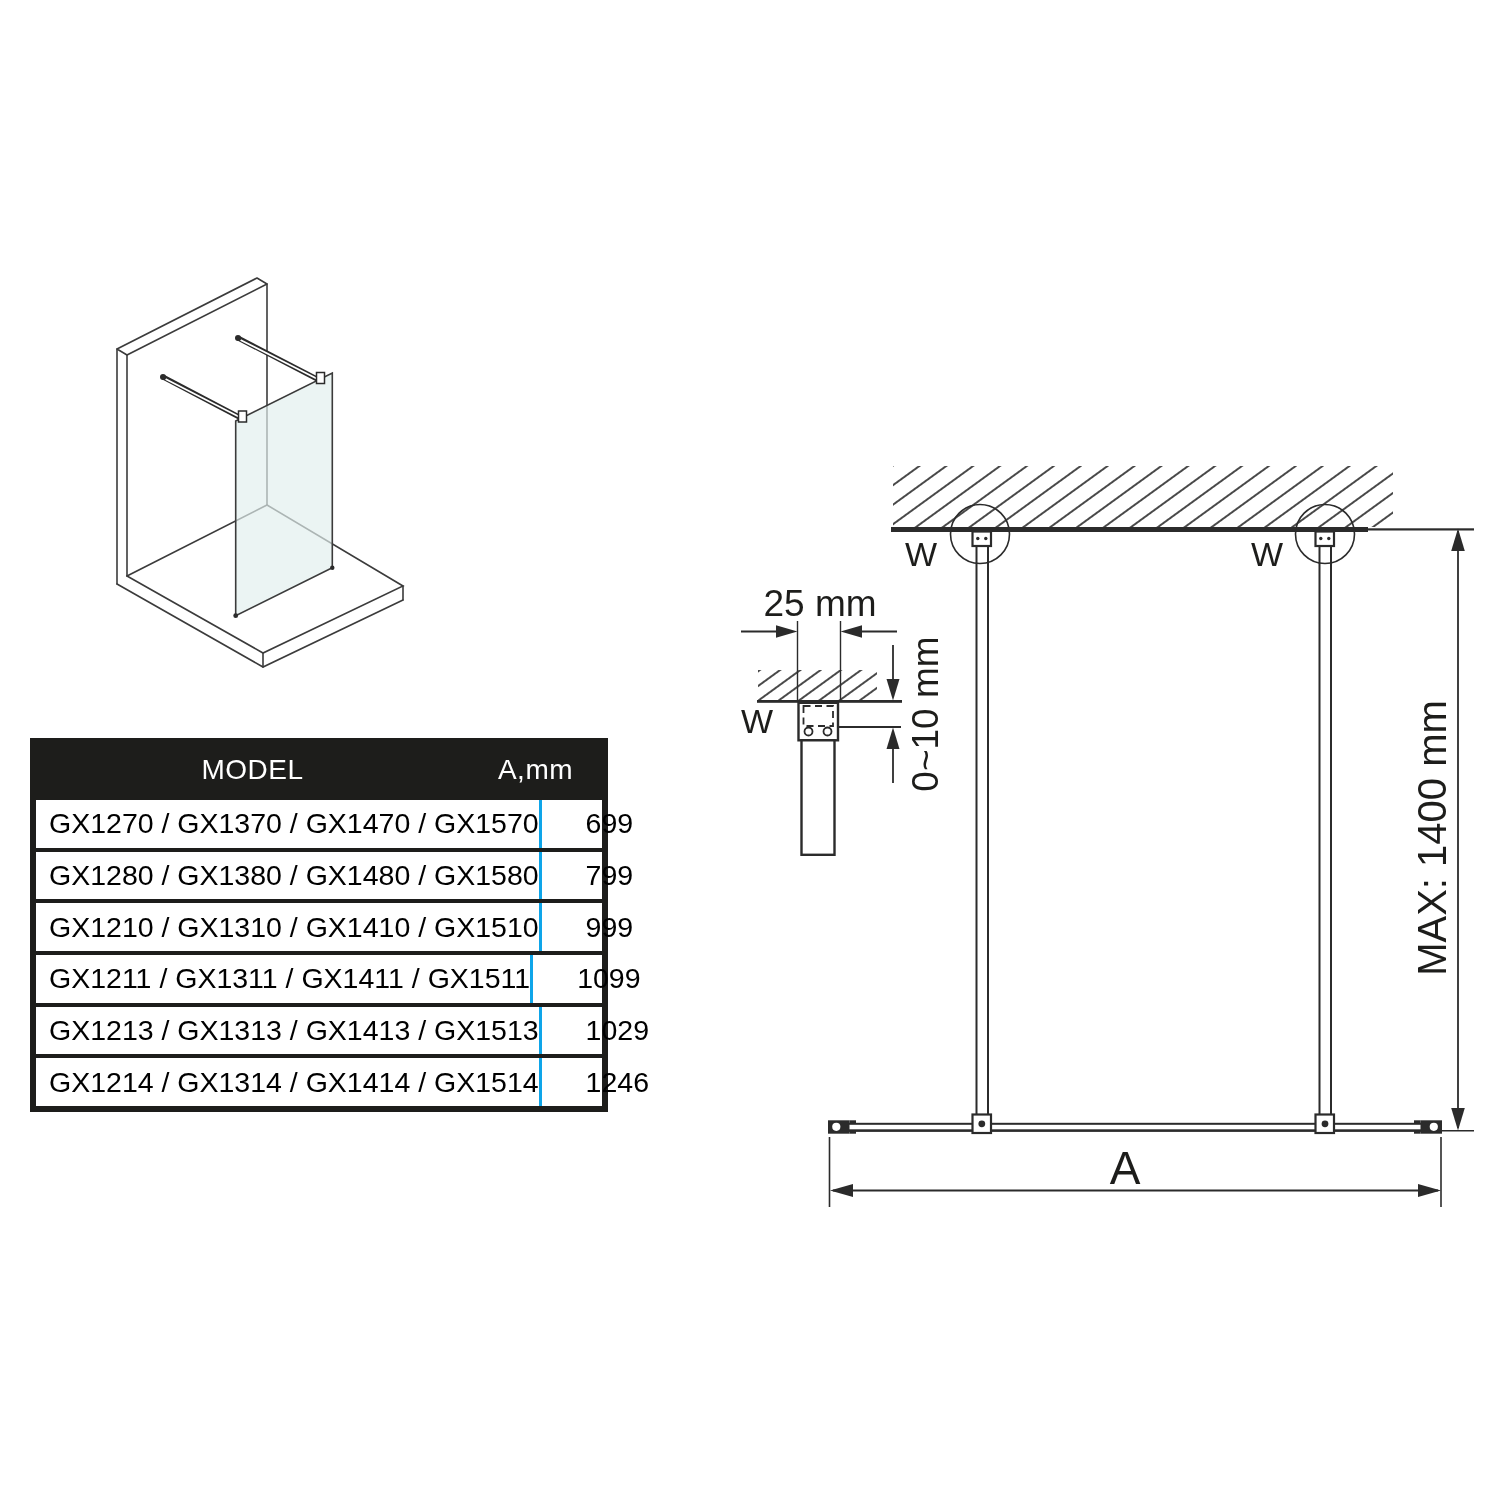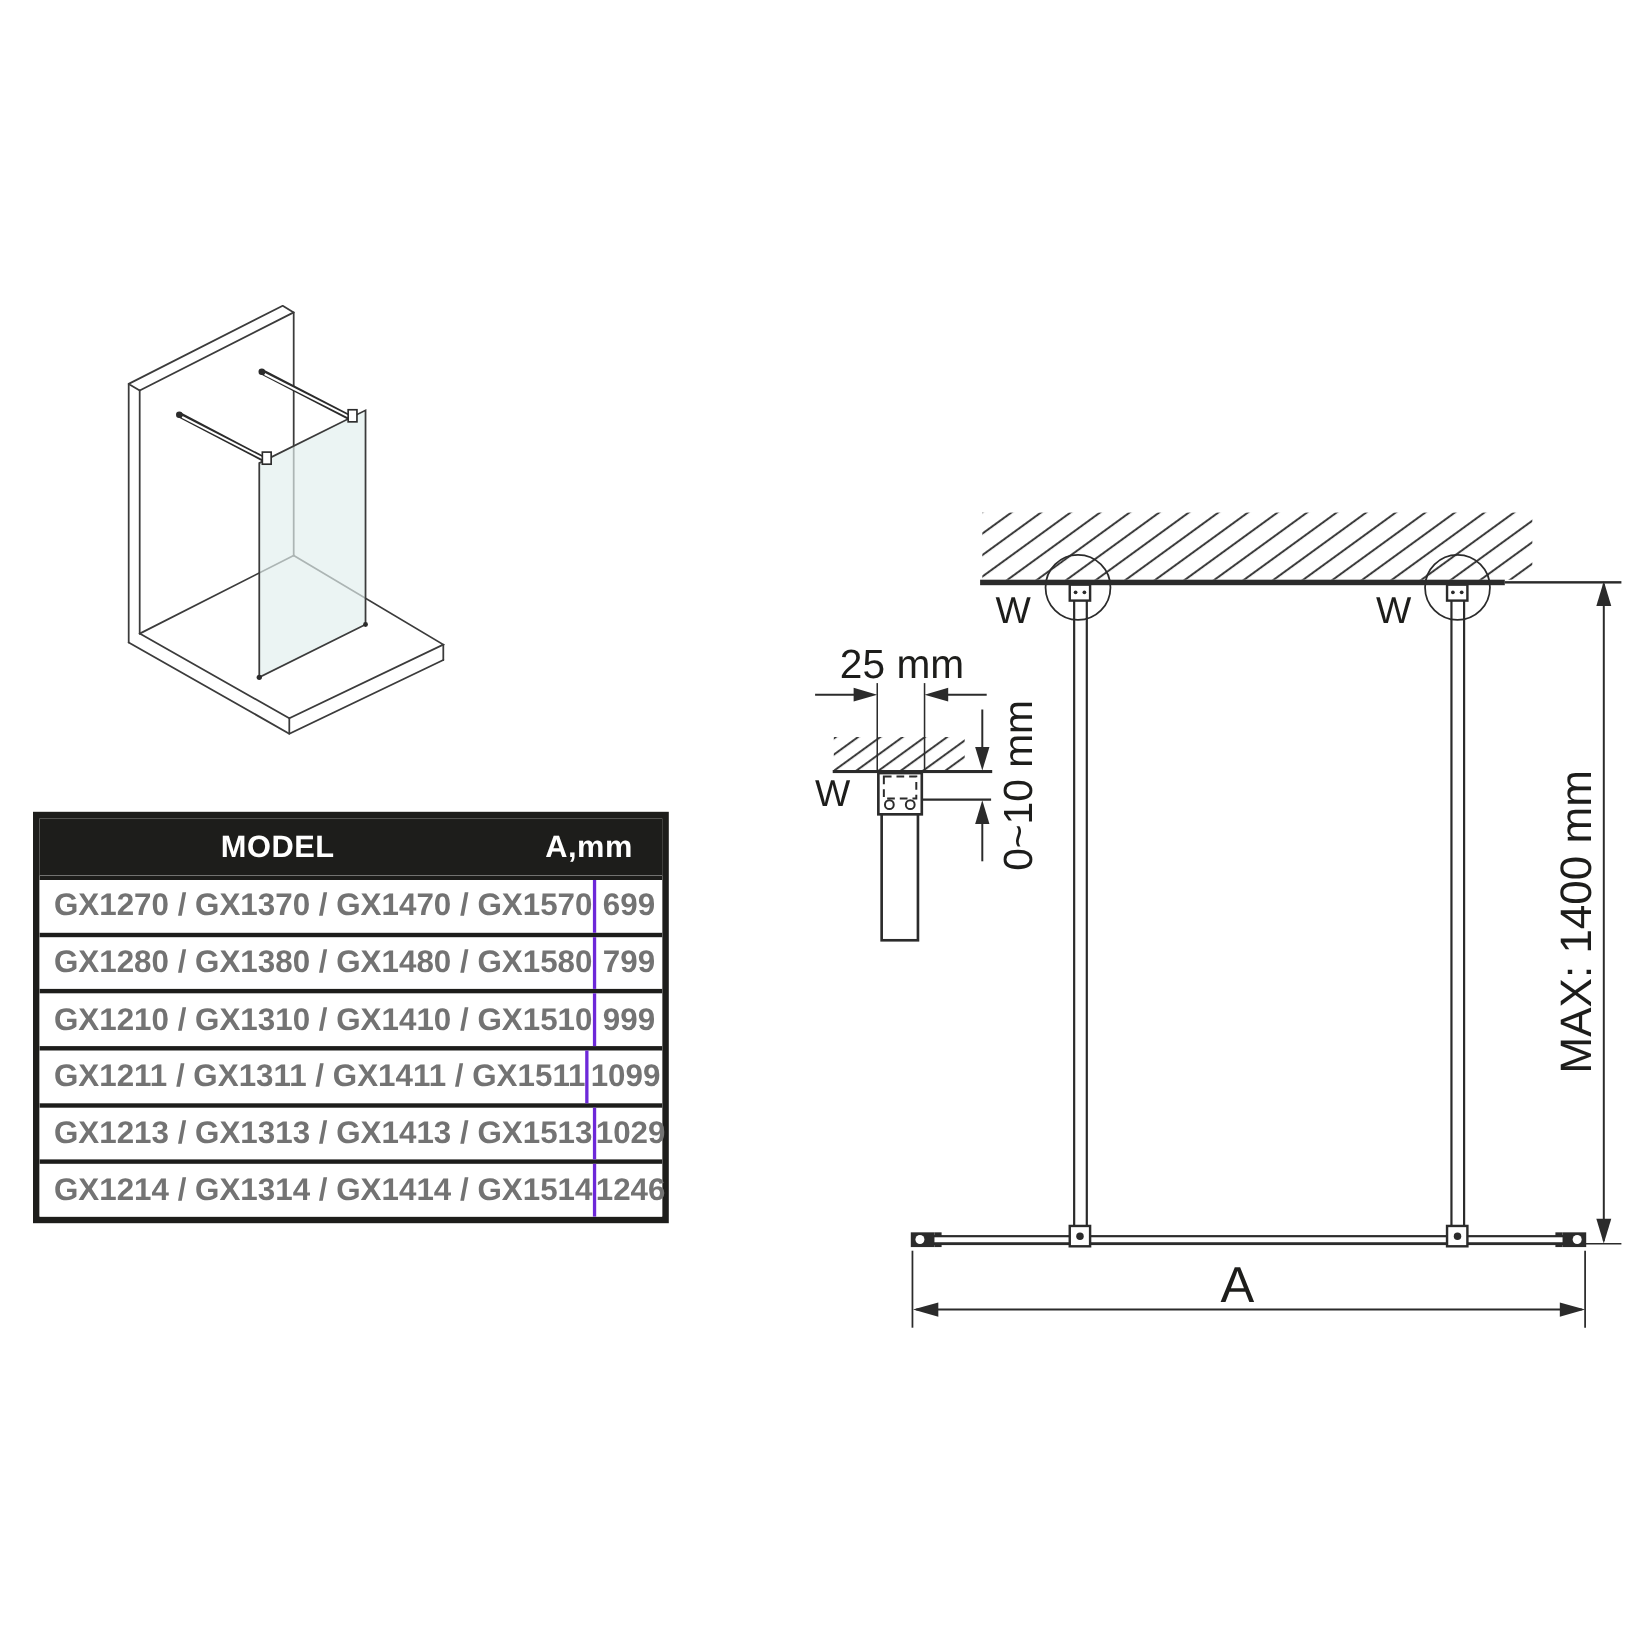--- a/index.html
+++ b/index.html
@@ -3,34 +3,34 @@
 <meta charset="utf-8">
 <style>
   html,body { margin:0; padding:0; background:#ffffff; }
   .page {
     position:relative; width:1500px; height:1500px; background:#ffffff; overflow:hidden;
     font-family:"Liberation Sans", sans-serif; color:#1d1d1b;
   }
   
   .spec-table {
     position:absolute; left:30px; top:738px; width:578px;
-    border:6px solid #1d1d1b; box-sizing:border-box; background:#ffffff;font-weight:bold;
+    border:6px solid #1d1d1b; box-sizing:border-box; background:#ffffff;
   }
   .t-header { display:flex; align-items:center; height:52px; background:#1d1d1b; color:#ffffff; }
   .t-header .th { font-size:28px; letter-spacing:0.5px; }
   .th-model { flex:1; text-align:center; }
   .th-amm  { width:133px; text-align:center; }
   .t-row {
     display:flex; align-items:stretch; height:51.7px; box-sizing:border-box;
-    border-top:4px solid #1d1d1b; font-size:28.5px; color:#737373; background:#fff;
+    border-top:4px solid #1d1d1b; font-size:28.5px; color:#000000; background:#fff;
   }
   .td-model { flex:1; display:flex; align-items:center; padding-left:13px; white-space:nowrap; }
   .td-amm {
-    width:133px; box-sizing:border-box; border-left:3px solid #6d28d9;
-    display:flex; align-items:center; justify-content:center;
+    width:133px; box-sizing:border-box; border-left:3px solid #0ea5e9;
+    display:flex; align-items:center; justify-content:center;padding-left:44px;
   }
   
   .iso-view  { position:absolute; left:90px;  top:260px; width:360px; height:420px; }
   .tech-view { position:absolute; left:700px; top:430px; width:790px; height:800px; }
   svg text { font-family:"Liberation Sans", sans-serif; fill:#1d1d1b; }
 </style>
 </head>
 <body>
 
 <div class="page">

